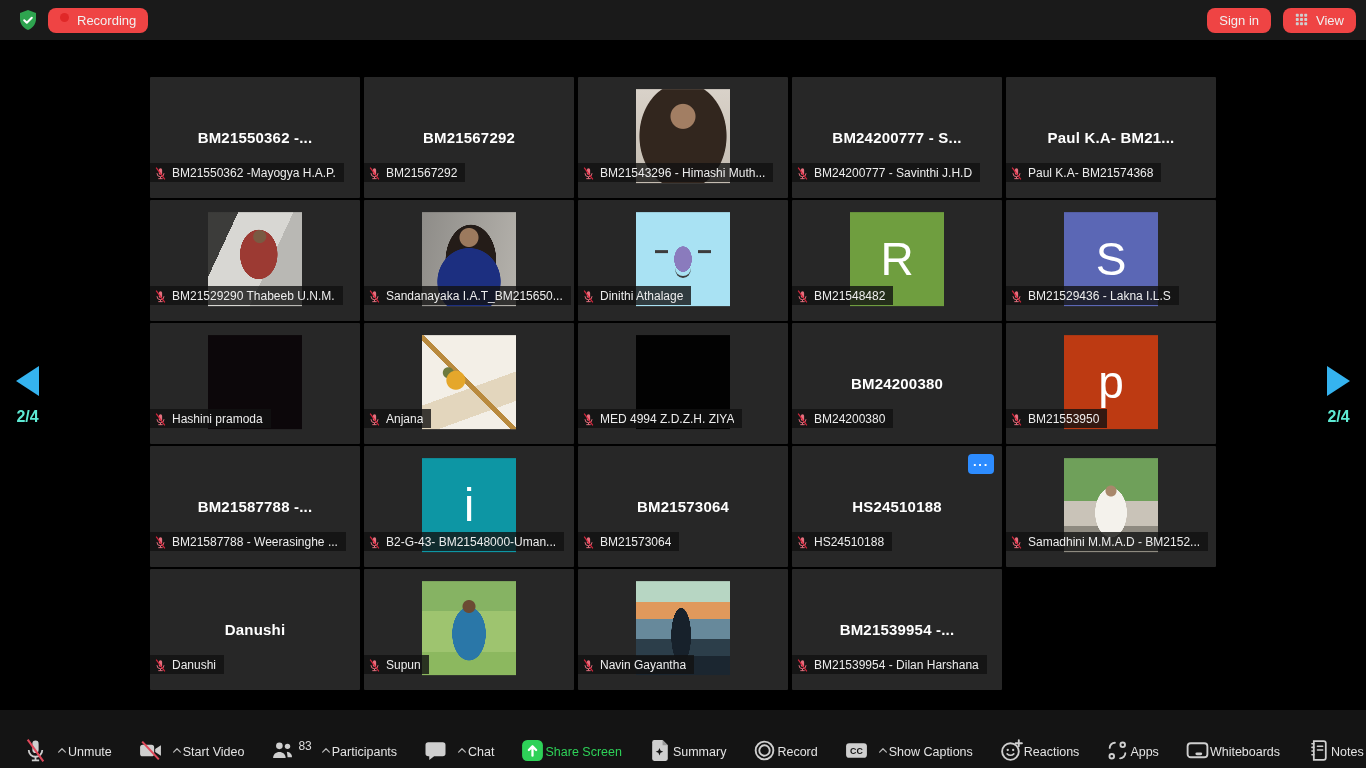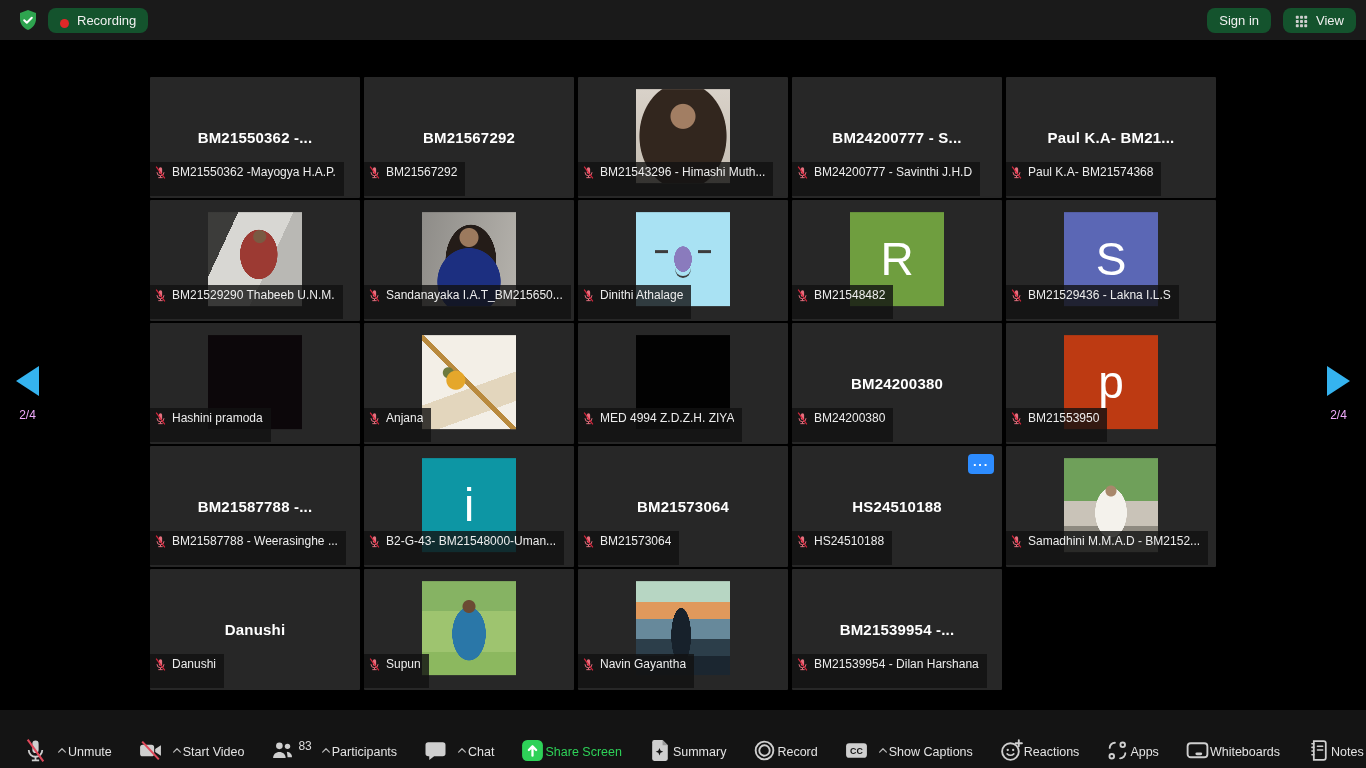--- a/index.html
+++ b/index.html
@@ -5,35 +5,35 @@
   html,body{margin:0;padding:0;}
   body{
     width:1366px;height:768px;position:relative;overflow:hidden;
     background:#000;font-family:"Liberation Sans","DejaVu Sans",sans-serif;
     -webkit-font-smoothing:antialiased;
   }
   
   .topbar{position:absolute;top:0;left:0;right:0;height:40px;background:#1a1a1a;
     display:flex;align-items:center;padding:0 10px;box-sizing:border-box;z-index:5;}
   .shield{width:24px;height:24px;margin:0 8px 0 6px;display:flex;align-items:center;}
-  .pill{background:#14532d;border-radius:8px;padding:5px 12px;color:#f0f0f0;
-    font-size:13px;display:flex;align-items:flex-end;gap:8px;cursor:default;}
+  .pill{background:#ef4444;border-radius:8px;padding:5px 12px;color:#f0f0f0;
+    font-size:13px;display:flex;align-items:flex-start;gap:8px;cursor:default;}
   .rec-dot{width:9px;height:9px;border-radius:50%;background:#e02828;}
   .topbar-right{margin-left:auto;display:flex;gap:12px;align-items:center;}
   
   .grid{position:absolute;left:150px;top:77px;width:1174px;
     display:grid;grid-template-columns:repeat(5,210px);grid-auto-rows:121px;gap:2px 4px;}
   .tile{background:#272727;position:relative;border-radius:1px;overflow:hidden;}
   .center-name{position:absolute;inset:0;display:flex;align-items:center;justify-content:center;
     color:#fff;font-size:15px;font-weight:700;letter-spacing:.2px;}
   .avatar{position:absolute;left:50%;top:50%;transform:translate(-50%,-52%);
     width:94px;height:94px;display:flex;align-items:center;justify-content:center;
     color:#fff;font-size:46px;line-height:1;background-repeat:no-repeat;}
-  .nameplate{position:absolute;left:0;bottom:2px;max-width:100%;box-sizing:border-box;
-    background:rgba(18,18,18,.8);padding:3px 8px 17px 4px;display:flex;align-items:center;gap:5px;}
+  .nameplate{position:absolute;left:0;bottom:16px;max-width:100%;box-sizing:border-box;
+    background:rgba(18,18,18,.8);padding:3px 8px 2px 4px;display:flex;align-items:center;gap:5px;}
   .nameplate .nm{color:#ededed;font-size:12px;white-space:nowrap;overflow:hidden;
     text-overflow:ellipsis;max-width:186px;}
   .mic{display:flex;width:13px;height:13px;flex:0 0 13px;}
   .more-btn{position:absolute;top:8px;right:8px;width:26px;height:20px;border-radius:4px;
     background:#2d8cff;color:#fff;font-size:13px;font-weight:700;letter-spacing:1px;
     display:flex;align-items:center;justify-content:center;cursor:pointer;}
   
   .ph-himashi{background-image:
     radial-gradient(circle at 50% 29%,#a27e63 0 12px,transparent 13px),
     radial-gradient(44px 54px at 50% 50%,#32261e 0 98%,transparent),
@@ -80,21 +80,21 @@
   .ph-navin{background-image:
     radial-gradient(10px 28px at 48% 58%,#17212b 0 98%,transparent),
     linear-gradient(180deg,#b7d6c3 0 22%,#e0995c 22% 40%,#67899b 40% 62%,#2c3e4a 62% 80%,#1b2630 80%);}
   
   .page-nav{position:absolute;top:366px;display:flex;flex-direction:column;align-items:center;z-index:4;}
   .page-nav.left{left:16px;}
   .page-nav.right{right:16px;}
   .tri{width:0;height:0;border-top:15px solid transparent;border-bottom:15px solid transparent;cursor:pointer;}
   .tri.left{border-right:23px solid #35b3ef;}
   .tri.right{border-left:23px solid #35b3ef;}
-  .page-label{margin-top:12px;color:#f0abfc;font-size:12px;}
+  .page-label{margin-top:12px;color:#5eead4;font-size:16px;font-weight:bold;}
   
   .toolbar{position:absolute;left:0;right:0;bottom:0;height:58px;background:#141414;
     display:flex;align-items:center;padding:0 14px 0 10px;box-sizing:border-box;z-index:5;}
   .tgroup{display:flex;align-items:stretch;}
   .tgroup.center{margin:0 auto;}
   .tool{display:flex;flex-direction:row;align-items:center;justify-content:center;
     padding:4px 13px 2px;cursor:pointer;margin-top:21px;}
   .tool-top{height:28px;display:flex;align-items:center;}
   .ticon{display:flex;width:25px;height:25px;}
   .ticon svg{width:100%;height:100%;}

